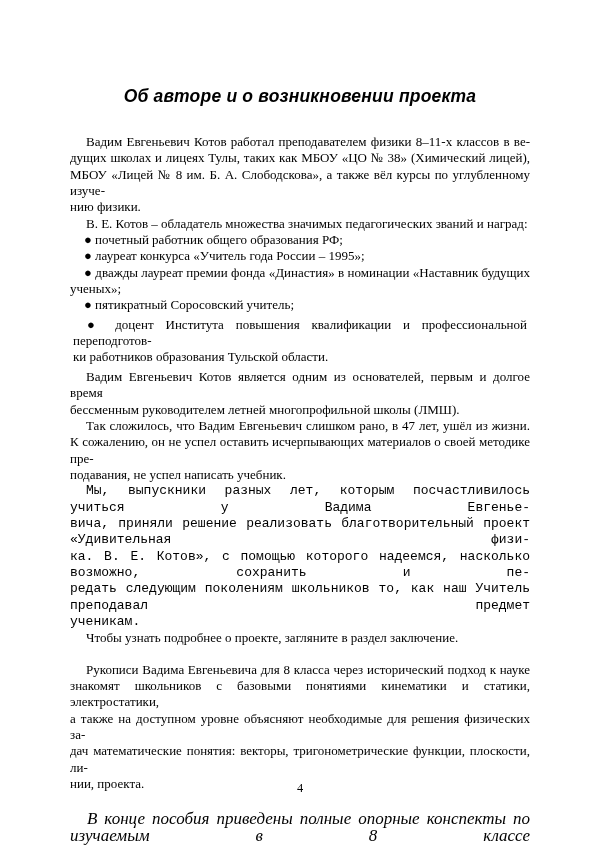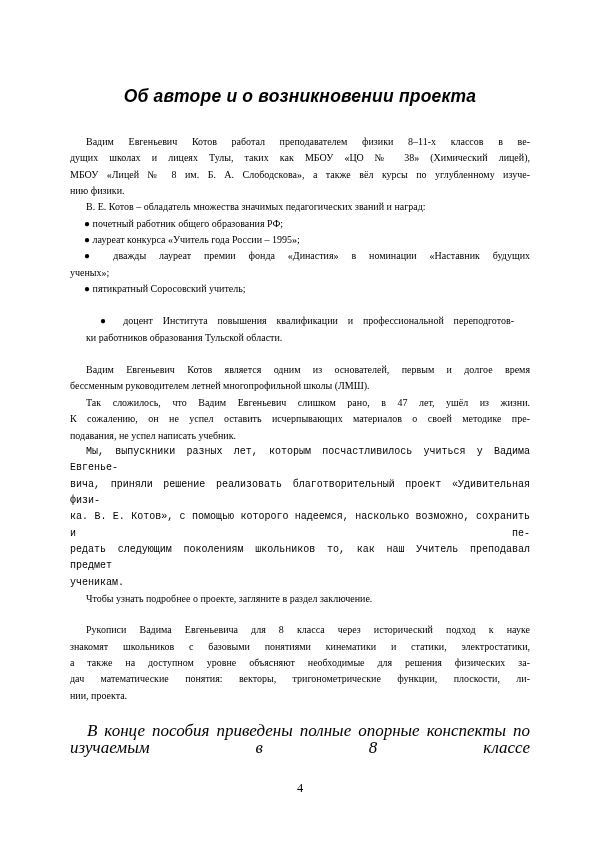--- a/index.html
+++ b/index.html
@@ -29,21 +29,21 @@
     font-weight: bold;
     font-style: italic;
     font-size: 17.5px;
     text-align: center;
     margin: 0;
     padding-top: 86px;
     letter-spacing: 0.2px;
   }
   .body-block {
     margin-top: 27px;
-    font-size: 10px;
+    font-size: 13px;
     line-height: 16.35px;
   }
   
   .ln {
     display: block;
     text-align: justify;
     text-align-last: justify;
     white-space: pre-wrap;
   }
   .ln.flush {
@@ -112,21 +112,21 @@
       <p class="para" style="margin: 0px;">
         <span class="ln bullet">● лауреат конкурса «Учитель года России – 1995»;</span>
       </p>
       <p class="para" style="margin: 0px;">
         <span class="ln bullet just">● дважды лауреат премии фонда «Династия» в номинации «Наставник будущих</span>
         <span class="ln flush">ученых»;</span>
       </p>
       <p class="para" style="margin: 0px;">
         <span class="ln bullet">● пятикратный Соросовский учитель;</span>
       </p>
-      <p class="para" style="margin: 16px;">
+      <p class="para" style="margin: 3px;">
         <span class="ln bullet just">● доцент Института повышения квалификации и профессиональной переподготов-</span>
         <span class="ln flush">ки работников образования Тульской области.</span>
       </p>
 
       <p class="para" style="margin: 0px;">
         <span class="ln indent">Вадим Евгеньевич Котов является одним из основателей, первым и долгое время</span>
         <span class="ln flush">бессменным руководителем летней многопрофильной школы (ЛМШ).</span>
       </p>
 
       <p class="para" style="margin: 0px;">

